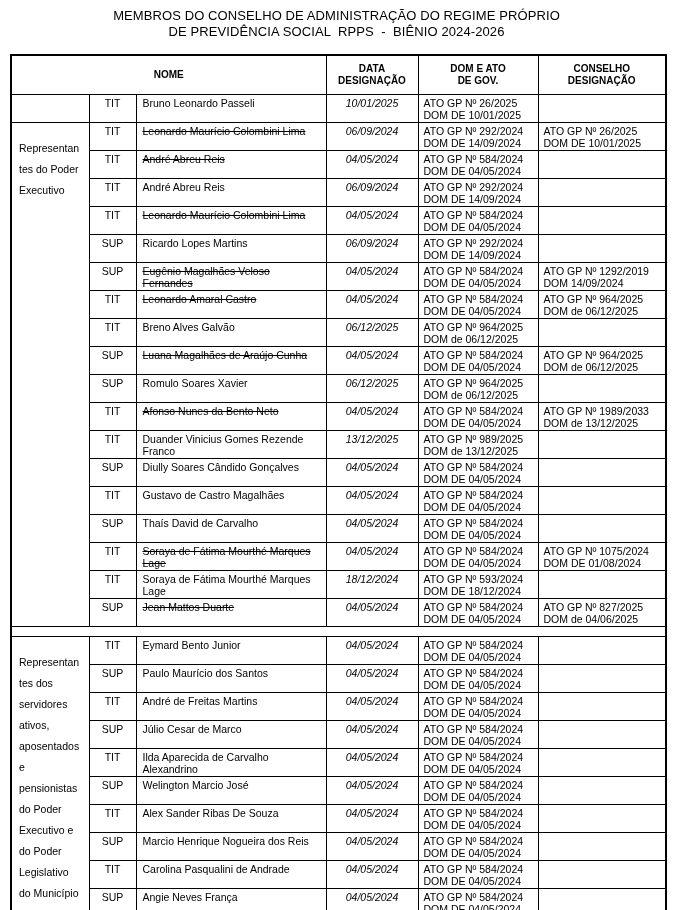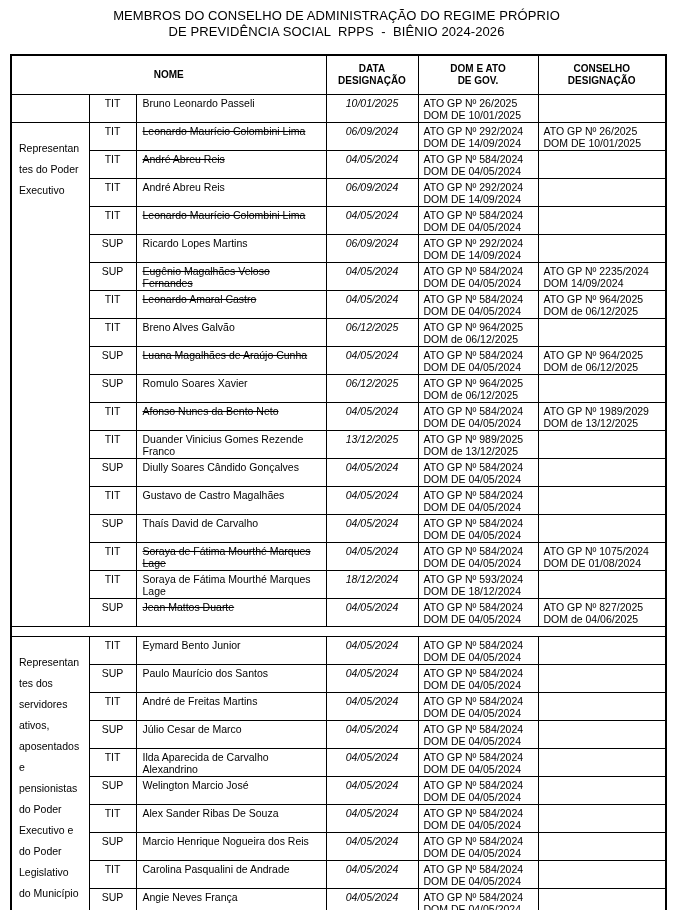--- a/index.html
+++ b/index.html
@@ -159,21 +159,21 @@
       </tr>
       <tr>
         <td class="type-cell">SUP</td>
         <td class="name-cell"><span class="struck">Eugênio Magalhães Veloso Fernandes</span></td>
         <td class="date-cell">04/05/2024</td>
         <td class="dom-cell">
           <div>ATO GP Nº 584/2024</div>
           <div>DOM DE 04/05/2024</div>
         </td>
         <td class="disp-cell">
-          <div>ATO GP Nº 2235/2024</div>
+          <div>ATO GP Nº 1292/2019</div>
           <div>DOM 14/09/2024</div>
         </td>
       </tr>
       <tr>
         <td class="type-cell">TIT</td>
         <td class="name-cell"><span class="struck">Leonardo Amaral Castro</span></td>
         <td class="date-cell">04/05/2024</td>
         <td class="dom-cell">
           <div>ATO GP Nº 584/2024</div>
           <div>DOM DE 04/05/2024</div>
@@ -218,21 +218,21 @@
       </tr>
       <tr>
         <td class="type-cell">TIT</td>
         <td class="name-cell"><span class="struck">Afonso Nunes da Bento Neto</span></td>
         <td class="date-cell">04/05/2024</td>
         <td class="dom-cell">
           <div>ATO GP Nº 584/2024</div>
           <div>DOM DE 04/05/2024</div>
         </td>
         <td class="disp-cell">
-          <div>ATO GP Nº 1989/2029</div>
+          <div>ATO GP Nº 1989/2033</div>
           <div>DOM de 13/12/2025</div>
         </td>
       </tr>
       <tr>
         <td class="type-cell">TIT</td>
         <td class="name-cell"><span>Duander Vinicius Gomes Rezende Franco</span></td>
         <td class="date-cell">13/12/2025</td>
         <td class="dom-cell">
           <div>ATO GP Nº 989/2025</div>
           <div>DOM de 13/12/2025</div>

